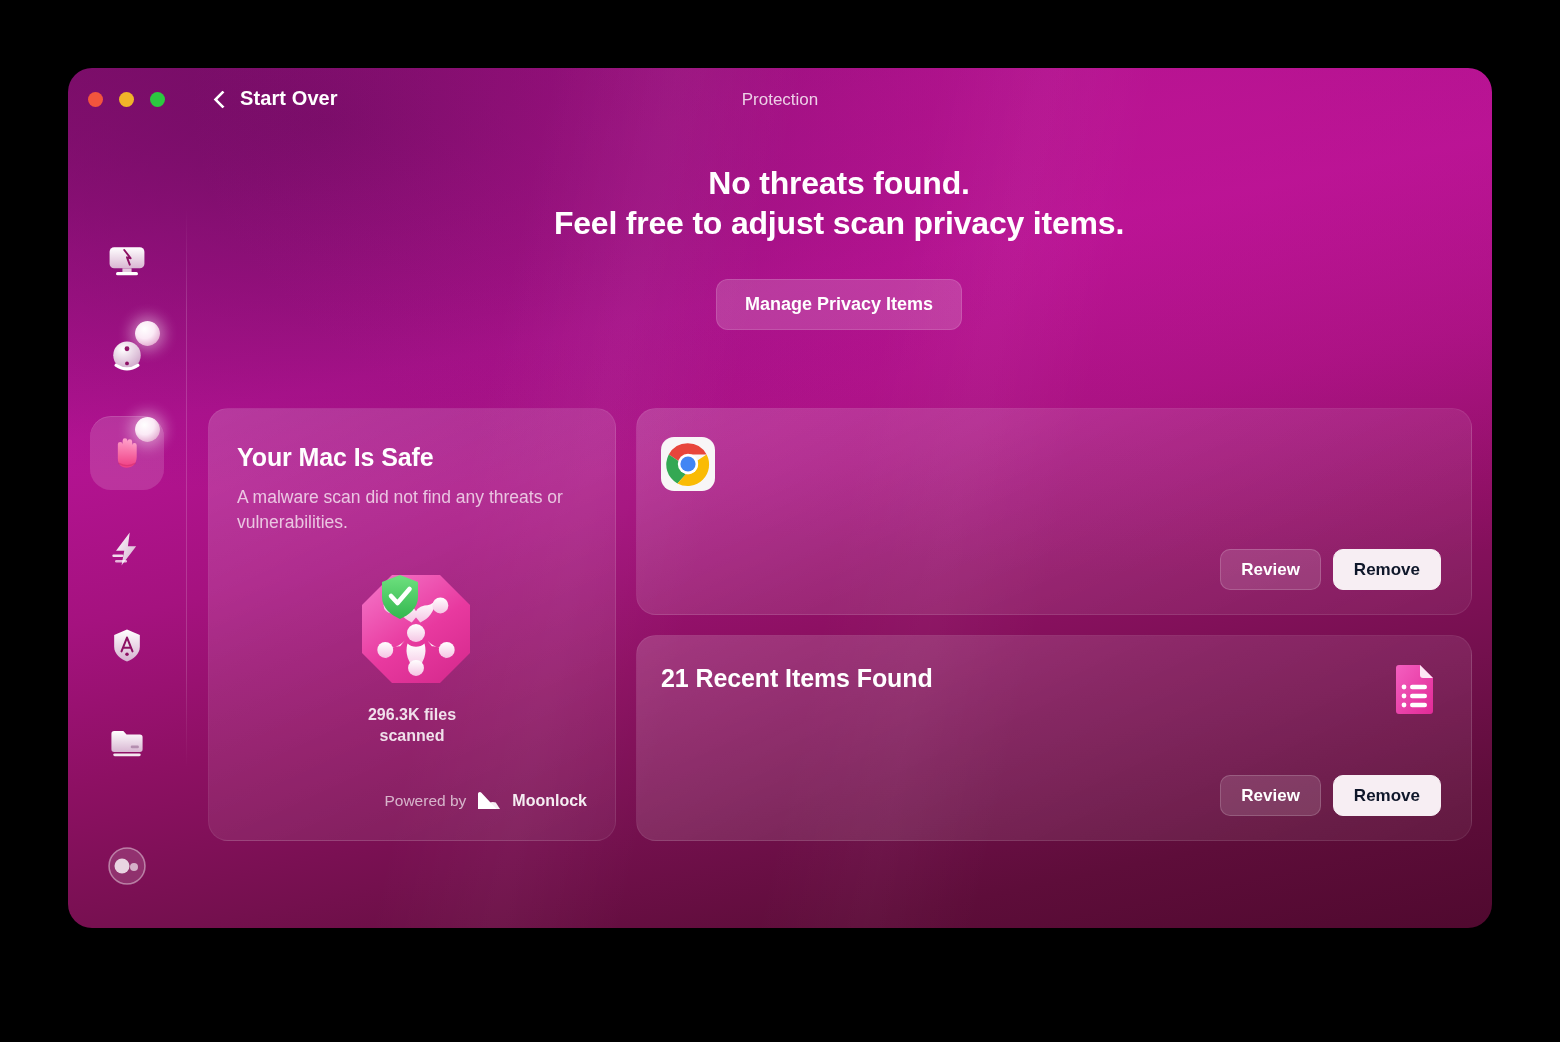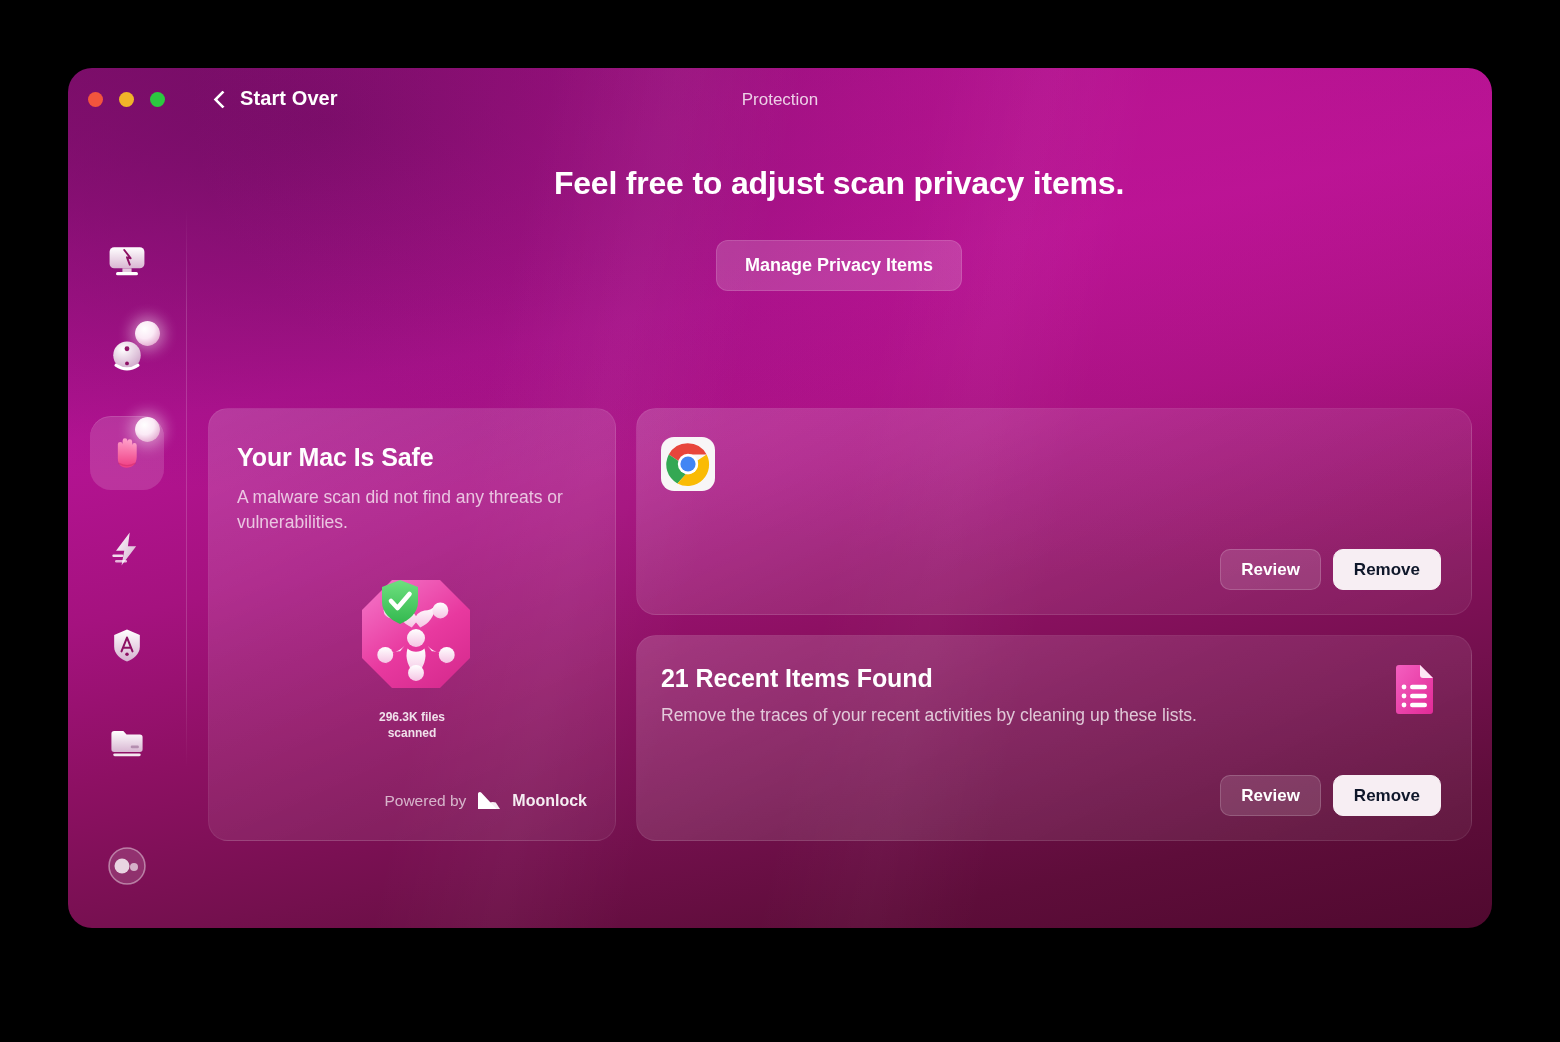--- a/index.html
+++ b/index.html
@@ -241,21 +241,21 @@
     flex-direction: column;
     align-items: center;
     justify-content: center;
     margin-top: -8px;
   }
   #biohazard-wrap { position: relative; width: 128px; height: 128px; }
   #scan-count {
     margin-top: 16px;
     text-align: center;
     color: rgba(255,255,255,0.86);
-    font-size: 12px;
+    font-size: 16px;
     font-weight: 700;
     line-height: 1.3;
   }
   #powered-by {
     display: flex;
     align-items: center;
     justify-content: flex-end;
     gap: 10px;
     padding-bottom: 28px;
     margin-top: 10px;
@@ -448,20 +448,21 @@
       <div id="account-item">
         <svg width="48" height="48" viewBox="0 0 48 48">
           <circle cx="24" cy="24" r="18" fill="rgba(255,255,255,0.14)" stroke="rgba(255,255,255,0.42)" stroke-width="1.6"></circle>
           <circle cx="19" cy="24" r="7.5" fill="rgba(255,255,255,0.80)"></circle>
           <circle cx="31" cy="25" r="4" fill="rgba(255,255,255,0.62)"></circle>
         </svg>
       </div>
     </div>
 
     <div id="hero">
+      <div class="line">No threats found.</div>
       <div class="line">Feel free to adjust scan privacy items.</div>
       <div id="manage-btn">Manage Privacy Items</div>
     </div>
 
     <div id="content">
 
       <div class="card" id="safe-card">
         <div class="card-title">Your Mac Is Safe</div>
         <div class="card-sub">A malware scan did not find any threats or vulnerabilities.</div>
 
@@ -540,21 +541,20 @@
           <div class="finding-actions">
             <div class="btn btn-ghost">Review</div>
             <div class="btn btn-solid">Remove</div>
           </div>
         </div>
 
         <div class="card finding-card">
           <div class="finding-head">
             <div>
               <div class="finding-title">21 Recent Items Found</div>
-              <div class="finding-sub">Remove the traces of your recent activities by cleaning up these lists.</div>
             </div>
             <svg class="finding-icon" viewBox="0 0 54 54">
               <defs>
                 <linearGradient id="gDoc" x1="0" y1="0" x2="1" y2="1">
                   <stop offset="0" stop-color="#f45fc0"></stop>
                     <stop offset="100%" stop-color="#e12a97"></stop>
                 </linearGradient>
               </defs>
               <path d="M9 4 a3 3 0 0 1 3 -3 L33 1 L46 14 L46 47 a3 3 0 0 1 -3 3 L12 50 a3 3 0 0 1 -3 -3 Z" fill="url(#gDoc)"></path>
               <path d="M33 1 L46 14 L36 14 a3 3 0 0 1 -3 -3 Z" fill="#fde8f5"></path>

